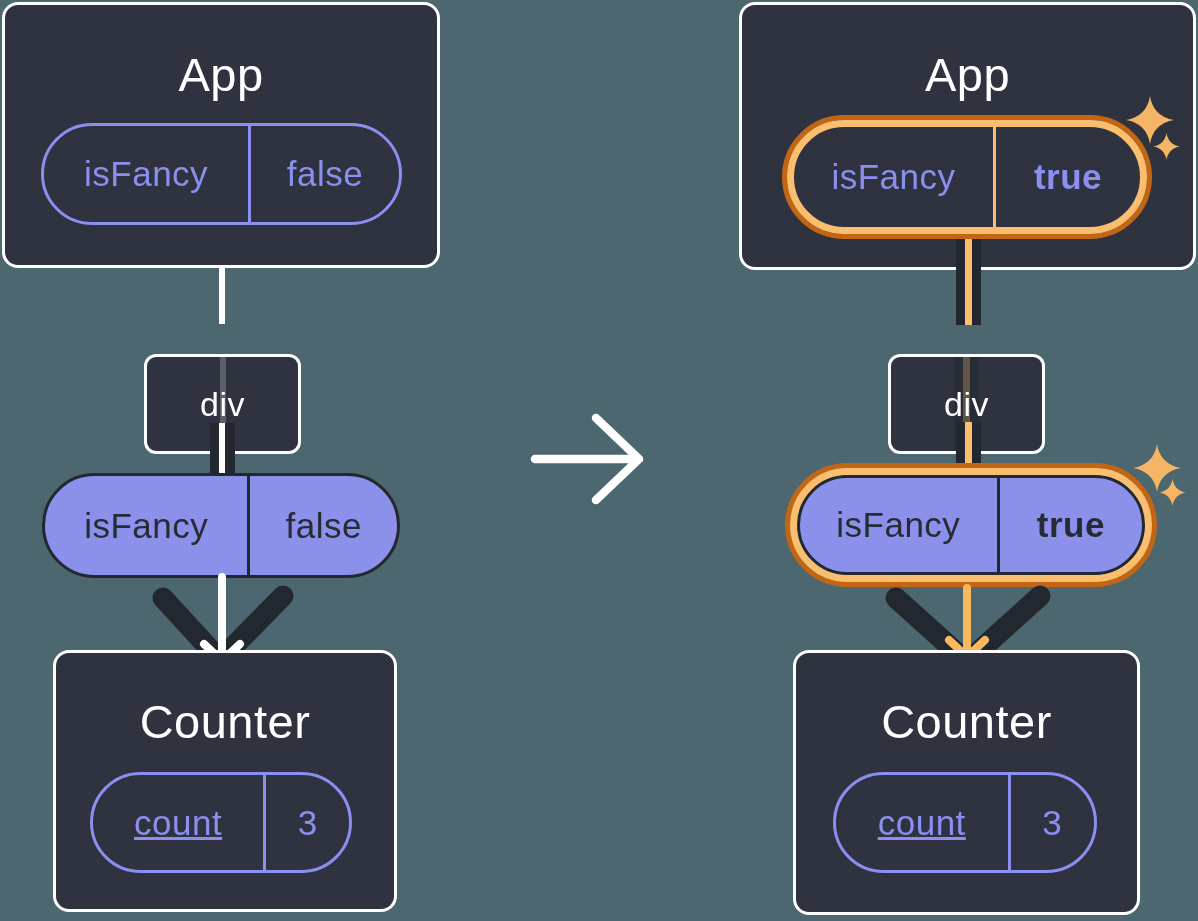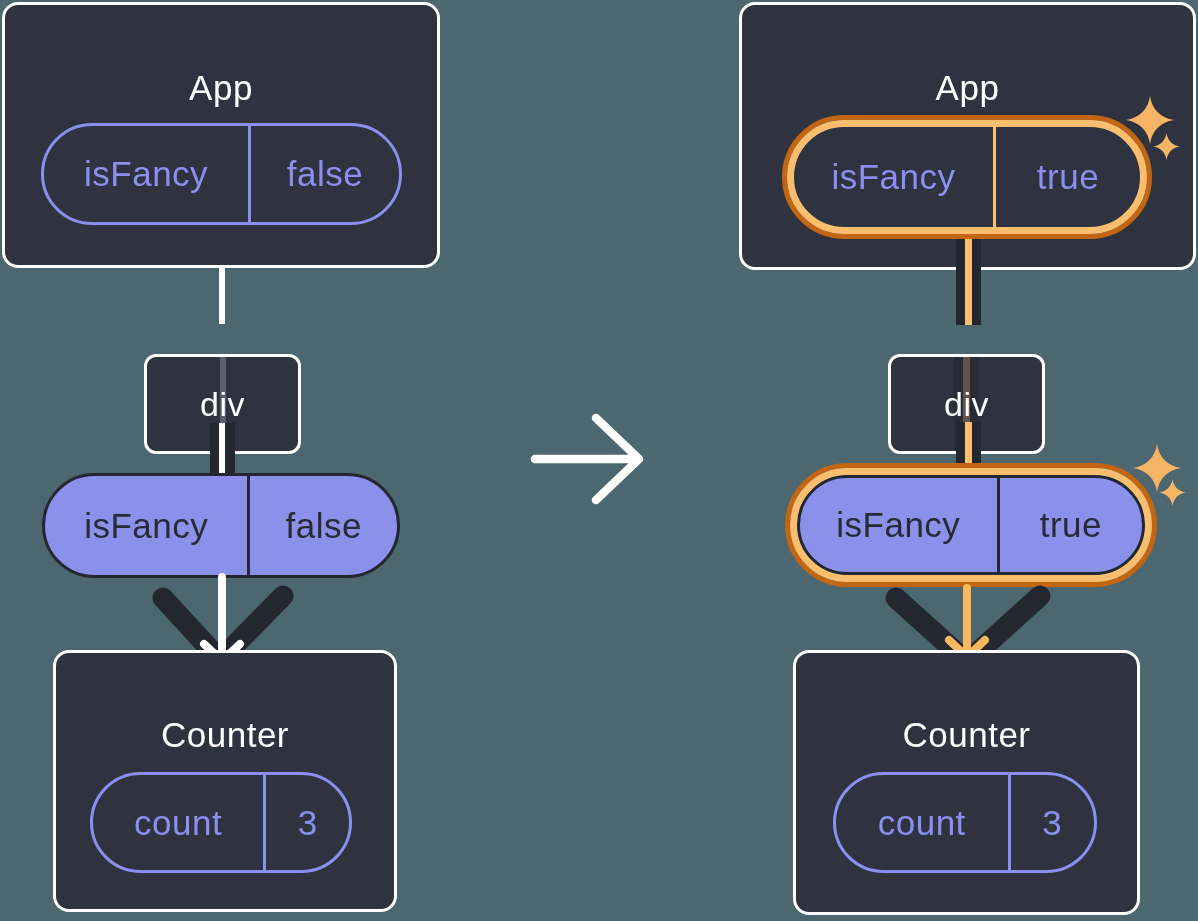--- a/index.html
+++ b/index.html
@@ -10,39 +10,39 @@
   }
   
   .node{
     position:absolute;box-sizing:border-box;
     background:#2E333F;border:3px solid #FFFFFF;
   }
   .node.big{border-radius:16px;}
   .node.small{border-radius:12px;margin-top:32px;}
   .title{
     position:absolute;left:0;right:0;text-align:center;
-    color:#FFFFFF;font-size:35px;line-height:35px;font-weight:500;letter-spacing:.5px;margin-top:13px;
+    color:#FFFFFF;font-size:47px;line-height:35px;font-weight:500;letter-spacing:.5px;
   }
   .divlabel{
     position:absolute;inset:0;display:flex;align-items:center;justify-content:center;
     color:#FFFFFF;font-size:34px;font-weight:500;letter-spacing:.5px;
   }
   
   .pill{
     position:absolute;box-sizing:border-box;display:flex;align-items:stretch;
     border-radius:999px;font-size:35px;letter-spacing:.5px;overflow:hidden;
   }
   .pill .cell{flex:1;display:flex;align-items:center;justify-content:center;}
   .pill .cell.key{flex:0 0 57.5%;}
-  .pill.state .cell.key{flex:0 0 66.5%;}
+  .pill.state .cell.key{flex:0 0 66.5%;text-decoration:underline;}
   .pill.outline{border:3px solid #8A8FF0;color:#8A8FF0;}
   .pill.outline .cell.key{border-right:3px solid #8A8FF0;}
   .pill.fillp{background:#8B90EB;border:3px solid #23272F;color:#262B34;}
   .pill.fillp .cell.key{border-right:3px solid #23272F;}
-  .bold{font-weight:400;}
+  .bold{font-weight:700;}
   
   .ring{
     position:absolute;box-sizing:border-box;border-radius:999px;
     border:5px solid #C36613;
   }
   .ring .ring-inner{
     box-sizing:border-box;width:100%;height:100%;border-radius:999px;
     border:7px solid #FABE6E;overflow:hidden;
   }
   .ringpill{

